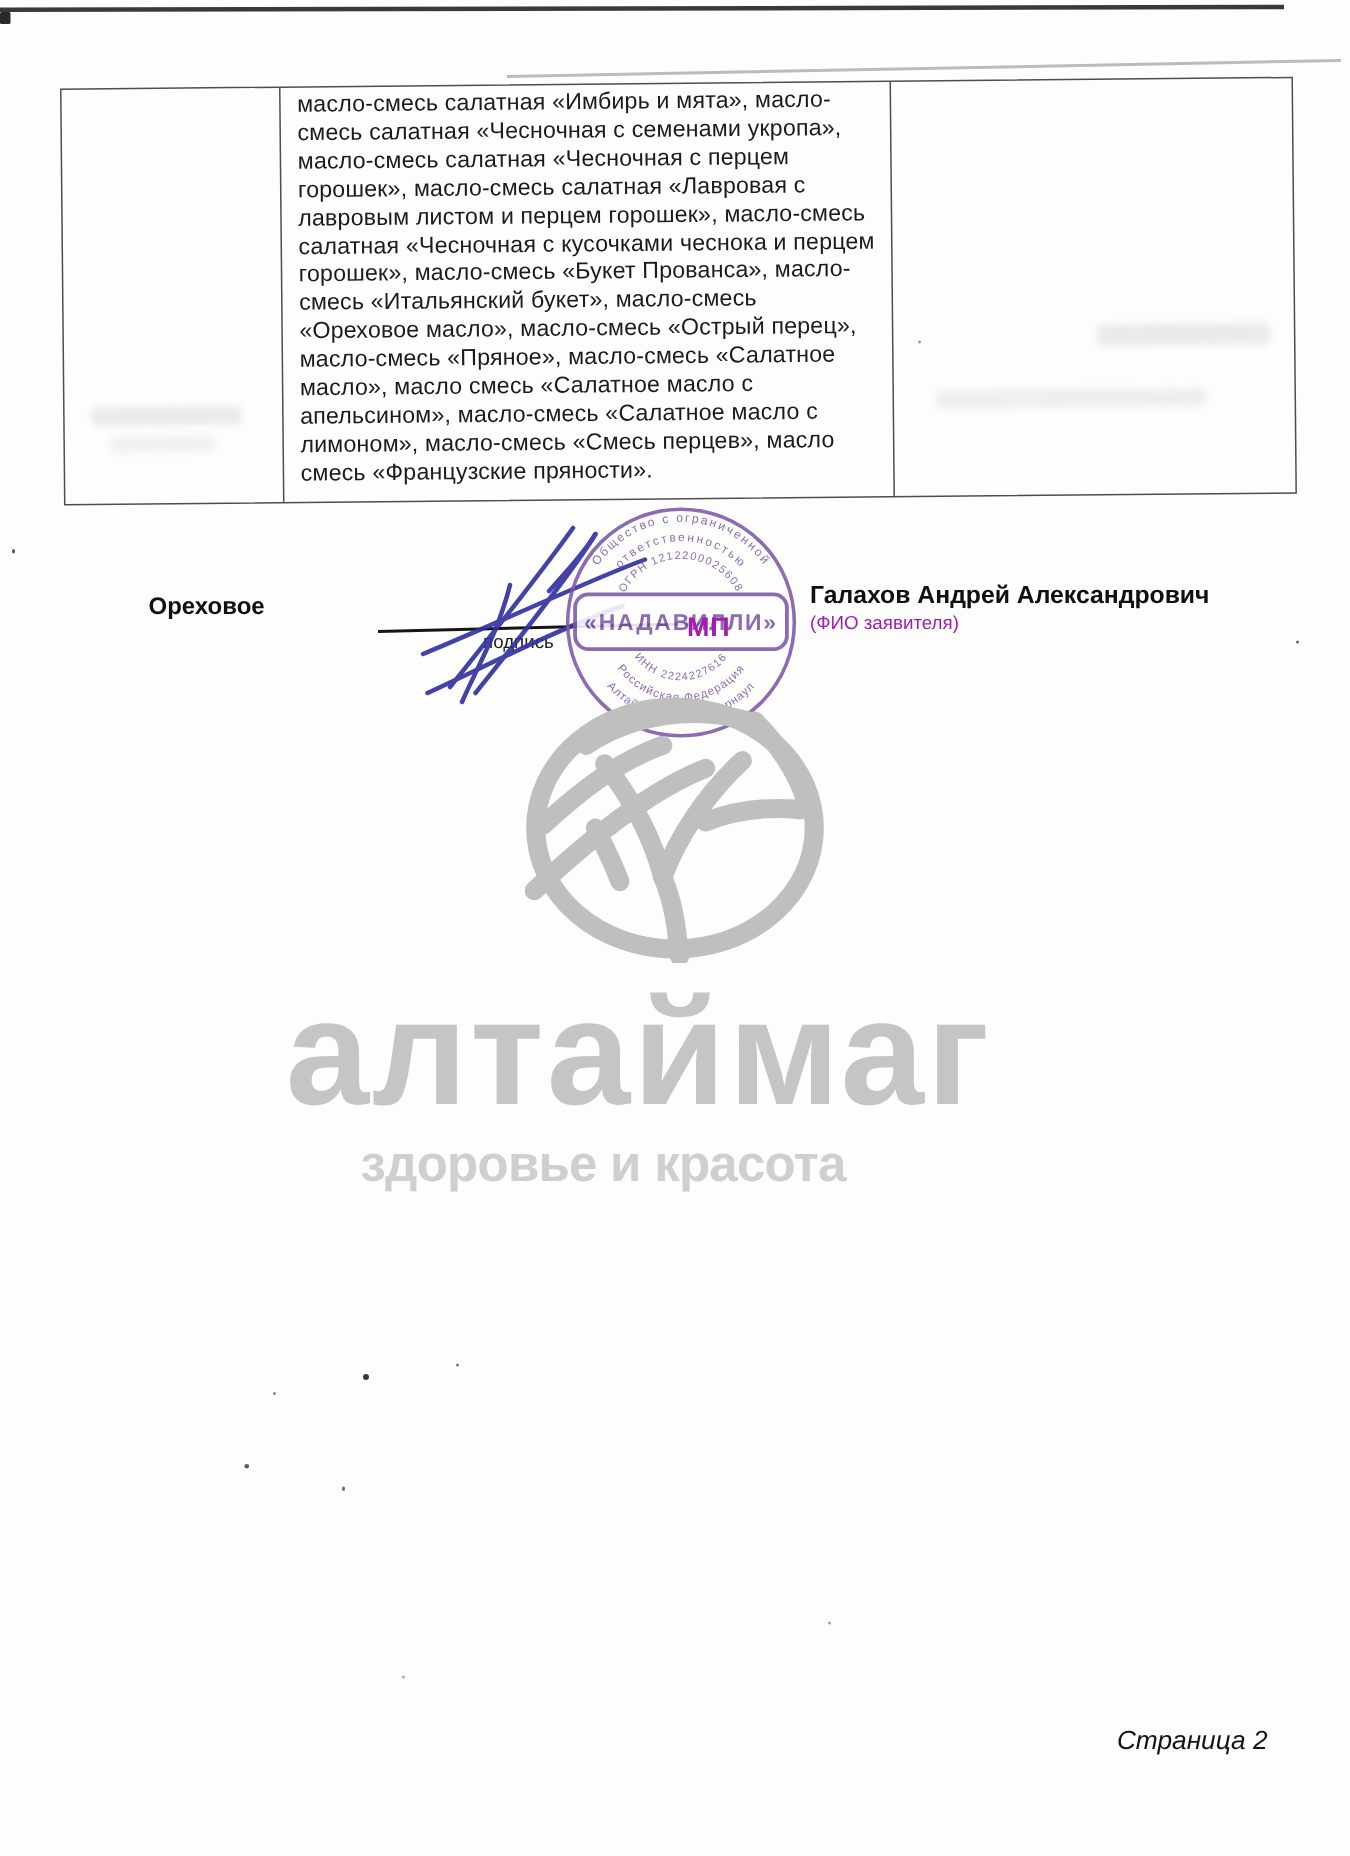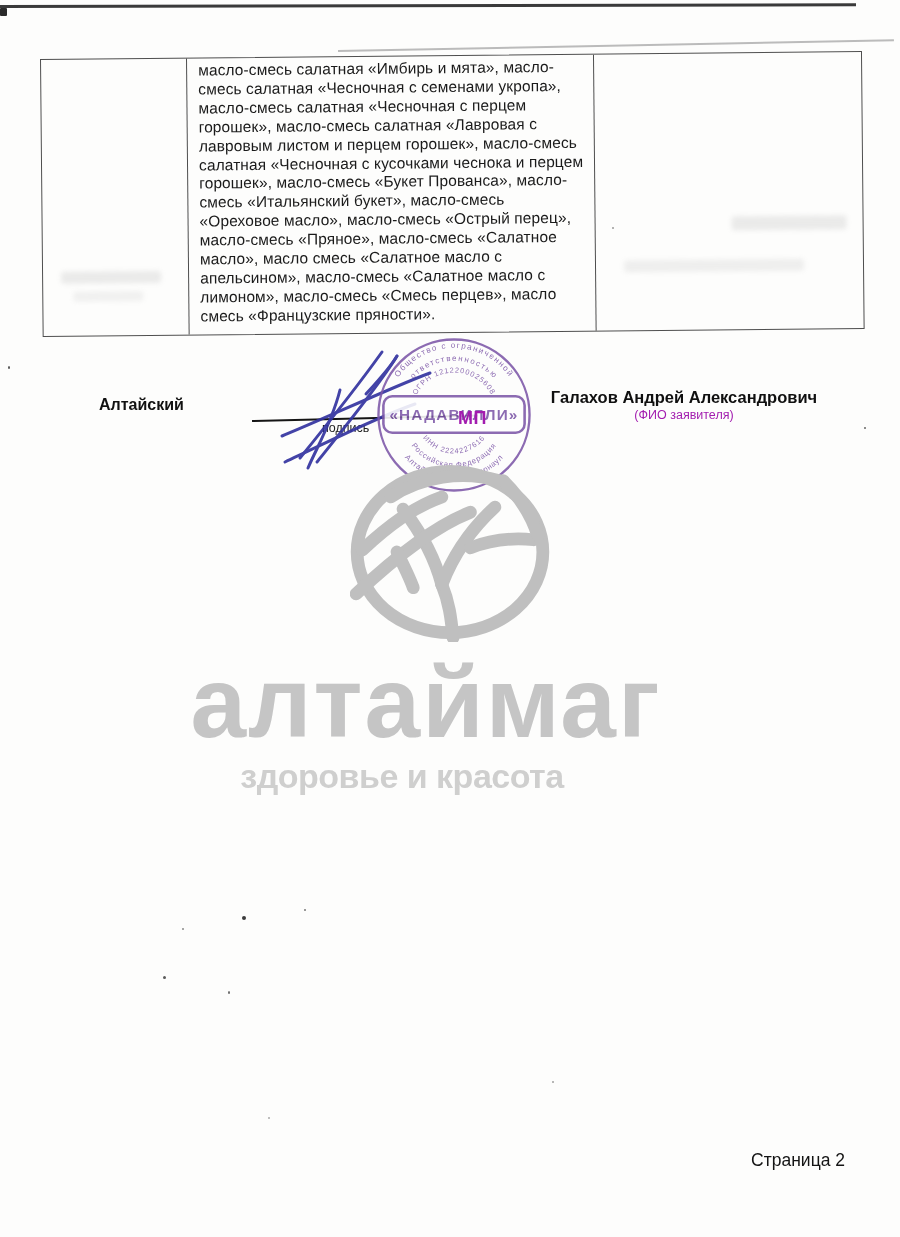--- a/index.html
+++ b/index.html
@@ -32,57 +32,57 @@
   .doc-table .col2{width:407px;border-right:1.4px solid #4e4e4e;padding:3px 6px 8px 11px;box-sizing:border-box;
     font-size:15.5px;line-height:18.9px;letter-spacing:.1px;color:#1b1b1b;}
   .doc-table .col3{flex:1;position:relative;}
   .ghost{position:absolute;background:#979797;filter:blur(2.5px);opacity:.18;border-radius:3px;}
 
   
   .applicant-label{left:99px;top:396px;font-size:16px;font-weight:bold;color:#111;}
   .sig-line{left:252px;top:420px;width:226px;height:2.3px;background:#151515;transform:rotate(-1.4deg);transform-origin:left top;}
   .sig-caption{left:322px;top:421px;font-size:12.5px;color:#222;}
   .mp-label{left:458px;top:408px;font-size:18px;font-weight:bold;color:#a21caf;letter-spacing:.5px;}
-  .name-block{left:540px;top:388px;width:288px;text-align:center;}
+  .name-block{left:540px;top:388px;width:288px;text-align:left;}
   .applicant-name{font-size:16.5px;font-weight:bold;color:#101010;white-space:nowrap;}
   .name-caption{font-size:12.5px;color:#a21caf;margin-top:1px;}
 
   .sig-svg{left:262px;top:342px;}
   .stamp-svg{left:375px;top:336px;opacity:.88;}
   .tree-svg{left:350px;top:462px;}
 
   
   .wordmark{left:0;top:652px;width:852px;text-align:center;
     font-size:100px;font-weight:bold;letter-spacing:2px;line-height:1;
     color:#c5c5c5;}
   .tagline{left:0;top:757px;width:804px;text-align:center;
     font-size:34px;letter-spacing:-0.5px;color:#c7c7c7;font-weight:bold;opacity:.85;}
 
-  .page-number{right:55px;top:1150px;font-size:17.5px;color:#141414;}
+  .page-number{right:55px;top:1150px;font-size:17.5px;color:#141414;font-style:italic;}
 </style>
 </head>
 <body>
 
 <div class="abs top-scan-line"></div>
 <div class="abs top-left-mark"></div>
 <div class="abs faint-skew-line"></div>
 
 <div class="abs doc-table">
   <div class="col1">
     <div class="ghost" style="left:18px;top:212px;width:100px;height:12px;"></div>
     <div class="ghost" style="left:30px;top:232px;width:70px;height:10px;opacity:.12;"></div>
   </div>
   <div class="col2">масло-смесь салатная «Имбирь и мята», масло-смесь салатная «Чесночная с семенами укропа», масло-смесь салатная «Чесночная с перцем горошек», масло-смесь салатная «Лавровая с лавровым листом и перцем горошек», масло-смесь салатная «Чесночная с кусочками чеснока и перцем горошек», масло-смесь «Букет Прованса», масло-смесь «Итальянский букет», масло-смесь «Ореховое масло», масло-смесь «Острый перец», масло-смесь «Пряное», масло-смесь «Салатное масло», масло смесь «Салатное масло с апельсином», масло-смесь «Салатное масло с лимоном», масло-смесь «Смесь перцев», масло смесь «Французские пряности».</div>
   <div class="col3">
     <div class="ghost" style="left:136px;top:163px;width:115px;height:14px;"></div>
     <div class="ghost" style="left:28px;top:206px;width:180px;height:12px;opacity:.14;"></div>
   </div>
 </div>
 
-<div class="abs applicant-label">Алтайский</div>
+<div class="abs applicant-label">Ореховое</div>
 <div class="abs sig-line"></div>
 <div class="abs sig-caption">подпись</div>
 
 <svg class="abs sig-svg" width="215" height="132" viewBox="0 0 215 132">
   <g fill="none" stroke="#3434a0" stroke-width="3" stroke-linecap="round" opacity="0.92">
     <path d="M38,116 C55,95 100,38 120,10"></path>
     <path d="M55,120 C75,95 118,42 135,14"></path>
     <path d="M135,14 C128,26 115,40 104,52"></path>
     <path d="M20,94 C55,80 130,45 168,31"></path>
     <path d="M23,120 C60,103 115,75 153,62"></path>

